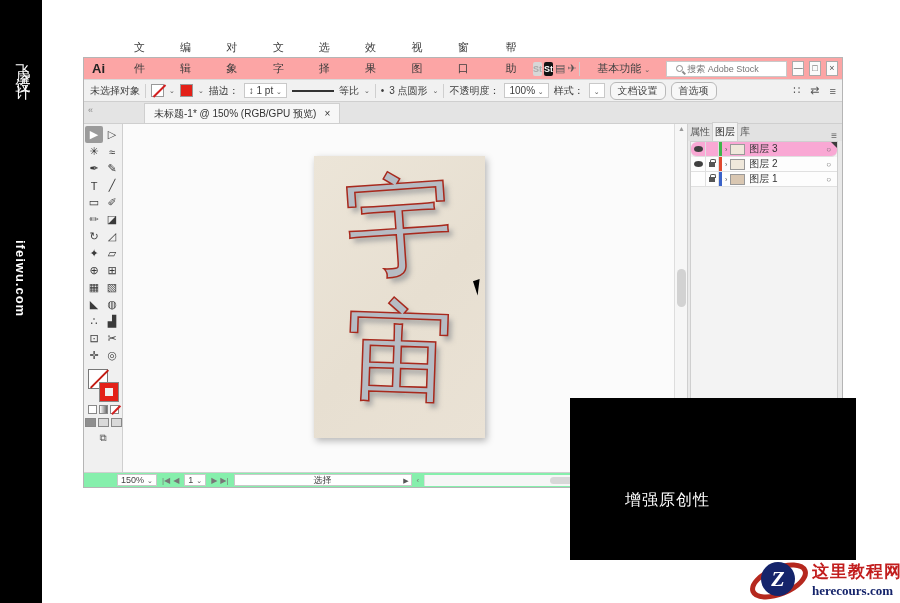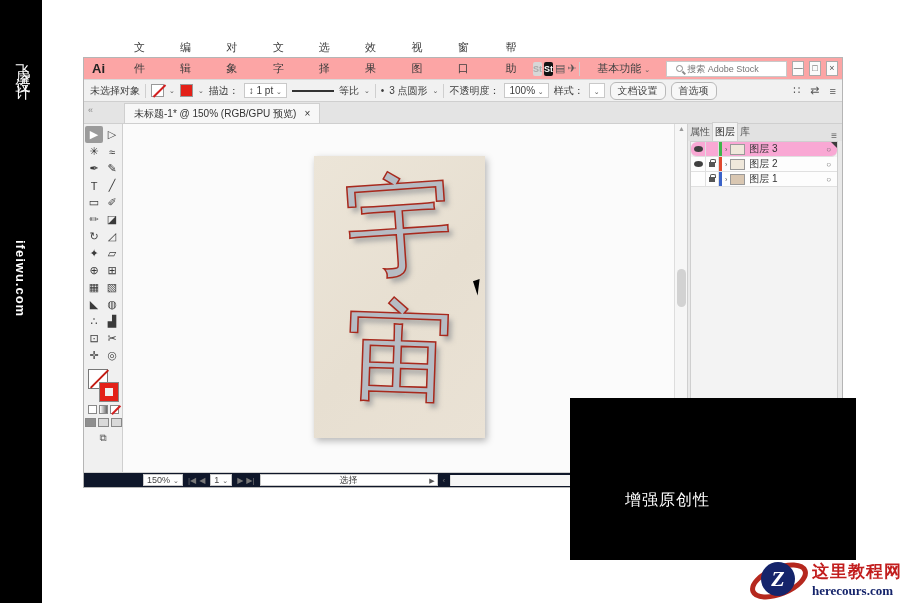--- a/index.html
+++ b/index.html
@@ -49,21 +49,21 @@
   .swatch.redfill { background:#e32119; }
   .chev { font-size:7px; color:#555; }
   .ctl-field { background:#fff; border:1px solid #c9c9c9; padding:0 4px; height:15px; line-height:14px; }
   .ctl-btn { border:1px solid #b9b9b9; background:#f7f7f7; border-radius:6px; padding:1px 7px; }
   .stroke-line { display:inline-block; width:42px; height:2px; background:#333; }
   .ctl-icons { margin-left:auto; display:flex; gap:10px; color:#555; font-size:11px; align-items:center; }
 
   
   #tabbar { position:absolute; left:0; top:44px; right:0; height:22px; background:#e4e4e4;
             border-bottom:1px solid #cfcfcf; display:flex; align-items:flex-end; }
-  #doctab { margin-left:40px; background:#f7f7f7; border:1px solid #cfcfcf; border-bottom:none;
+  #doctab { margin-left:60px; background:#f7f7f7; border:1px solid #cfcfcf; border-bottom:none;
             height:20px; display:flex; align-items:center; gap:8px; padding:0 9px; font-size:10px; color:#333; }
   #tools-collapse { position:absolute; left:4px; top:3px; color:#8a8a8a; font-size:9px; letter-spacing:-1px; }
 
   
   #main { position:absolute; left:0; top:66px; right:0; bottom:15px; display:flex; }
 
   
   #toolspanel { width:39px; background:#f0f0f0; border-right:1px solid #cfcfcf;
                 display:flex; flex-direction:column; align-items:center; padding-top:2px; }
   #toolgrid { display:grid; grid-template-columns:18px 18px; }
@@ -125,23 +125,23 @@
   .color-bar { width:3px; align-self:stretch; }
   .twirl { font-size:7px; color:#555; padding:0 3px; }
   .thumb { width:15px; height:11px; border:1px solid #999; background:#efe8db; margin-right:4px; }
   .thumb.img { background:#d9c7b2; }
   .layer-name { flex:1; color:#333; }
   .target { margin-right:6px; color:#666; font-size:8px; }
   .sel-corner { position:absolute; right:0; top:0; width:0; height:0;
                 border-top:6px solid #3c3c3c; border-left:6px solid transparent; }
 
   
-  #statusbar { position:absolute; left:0; bottom:0; right:0; height:15px; background:#0f172a;
+  #statusbar { position:absolute; left:0; bottom:0; right:0; height:15px; background:#86efac;
                border-top:1px solid #cfcfcf; display:flex; align-items:center; font-size:9px;
-               color:#444; padding-left:59px; }
+               color:#444; padding-left:33px; }
   .sb-field { background:#fff; border:1px solid #c9c9c9; height:12px; line-height:11px; padding:0 3px;
               display:flex; align-items:center; gap:3px; }
   .sb-nav { display:flex; align-items:center; gap:3px; padding:0 5px; color:#777; font-size:8px; }
   #sb-status { width:178px; justify-content:center; position:relative; }
   #sb-status .flyout { position:absolute; right:2px; font-size:7px; color:#555; }
   #hscroll-track { flex:1; height:11px; background:#f6f6f6; border-left:1px solid #ddd; position:relative; }
   #hthumb { position:absolute; left:125px; top:2px; width:28px; height:7px; background:#d8d8d8; border-radius:4px; }
 
   
   #caption-box { position:absolute; left:570px; top:398px; width:286px; height:162px; background:#000;

